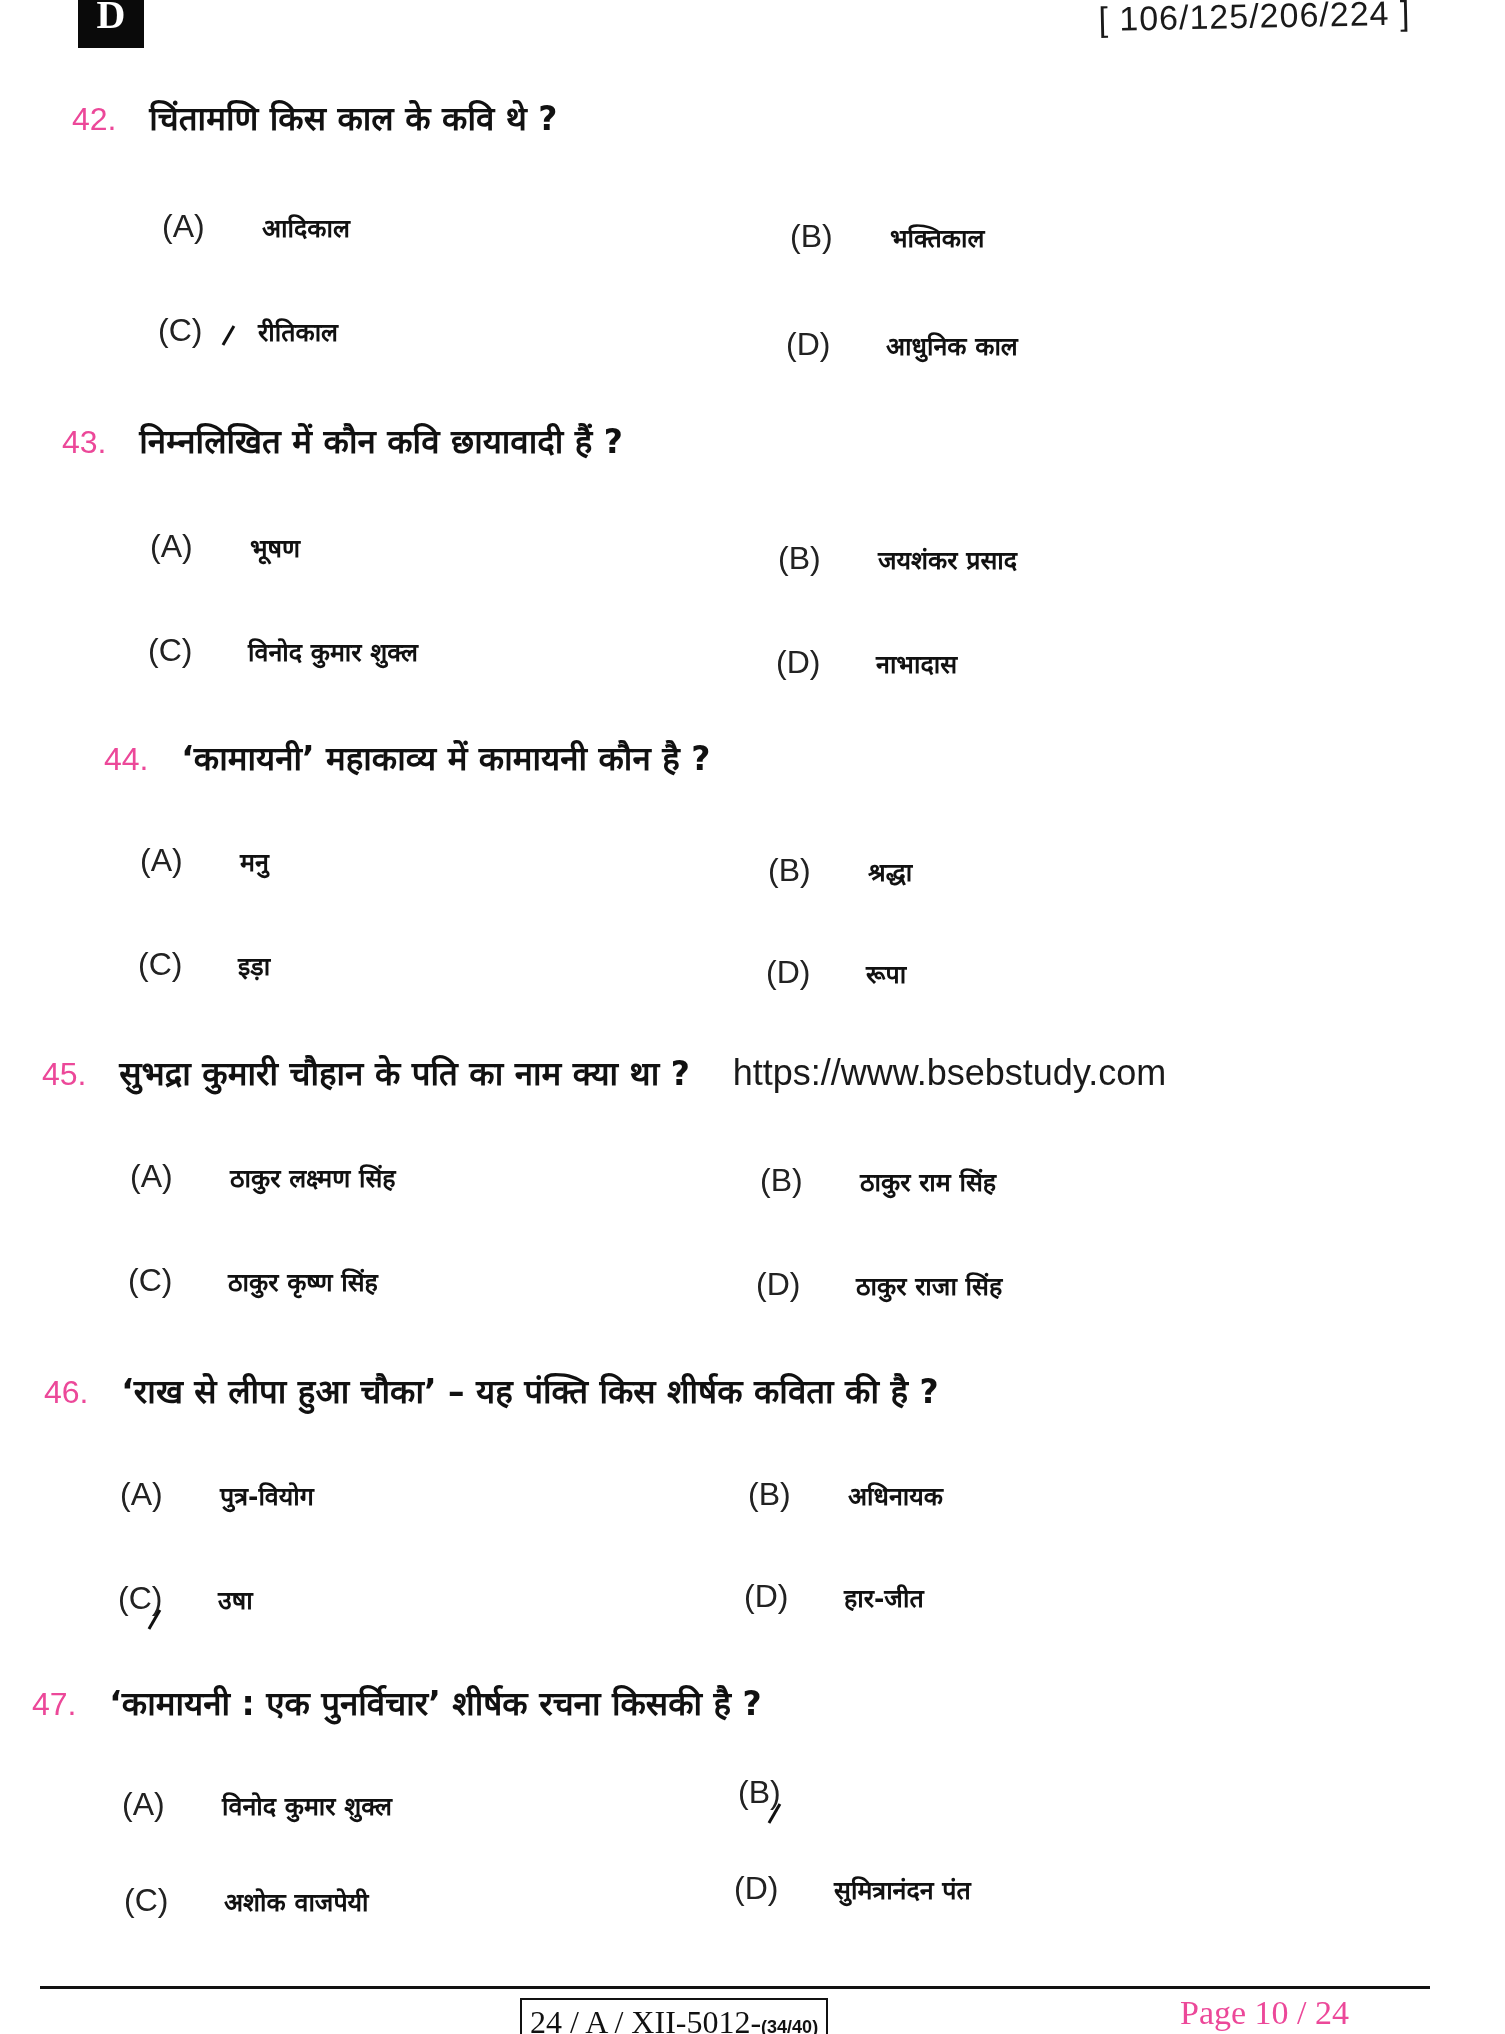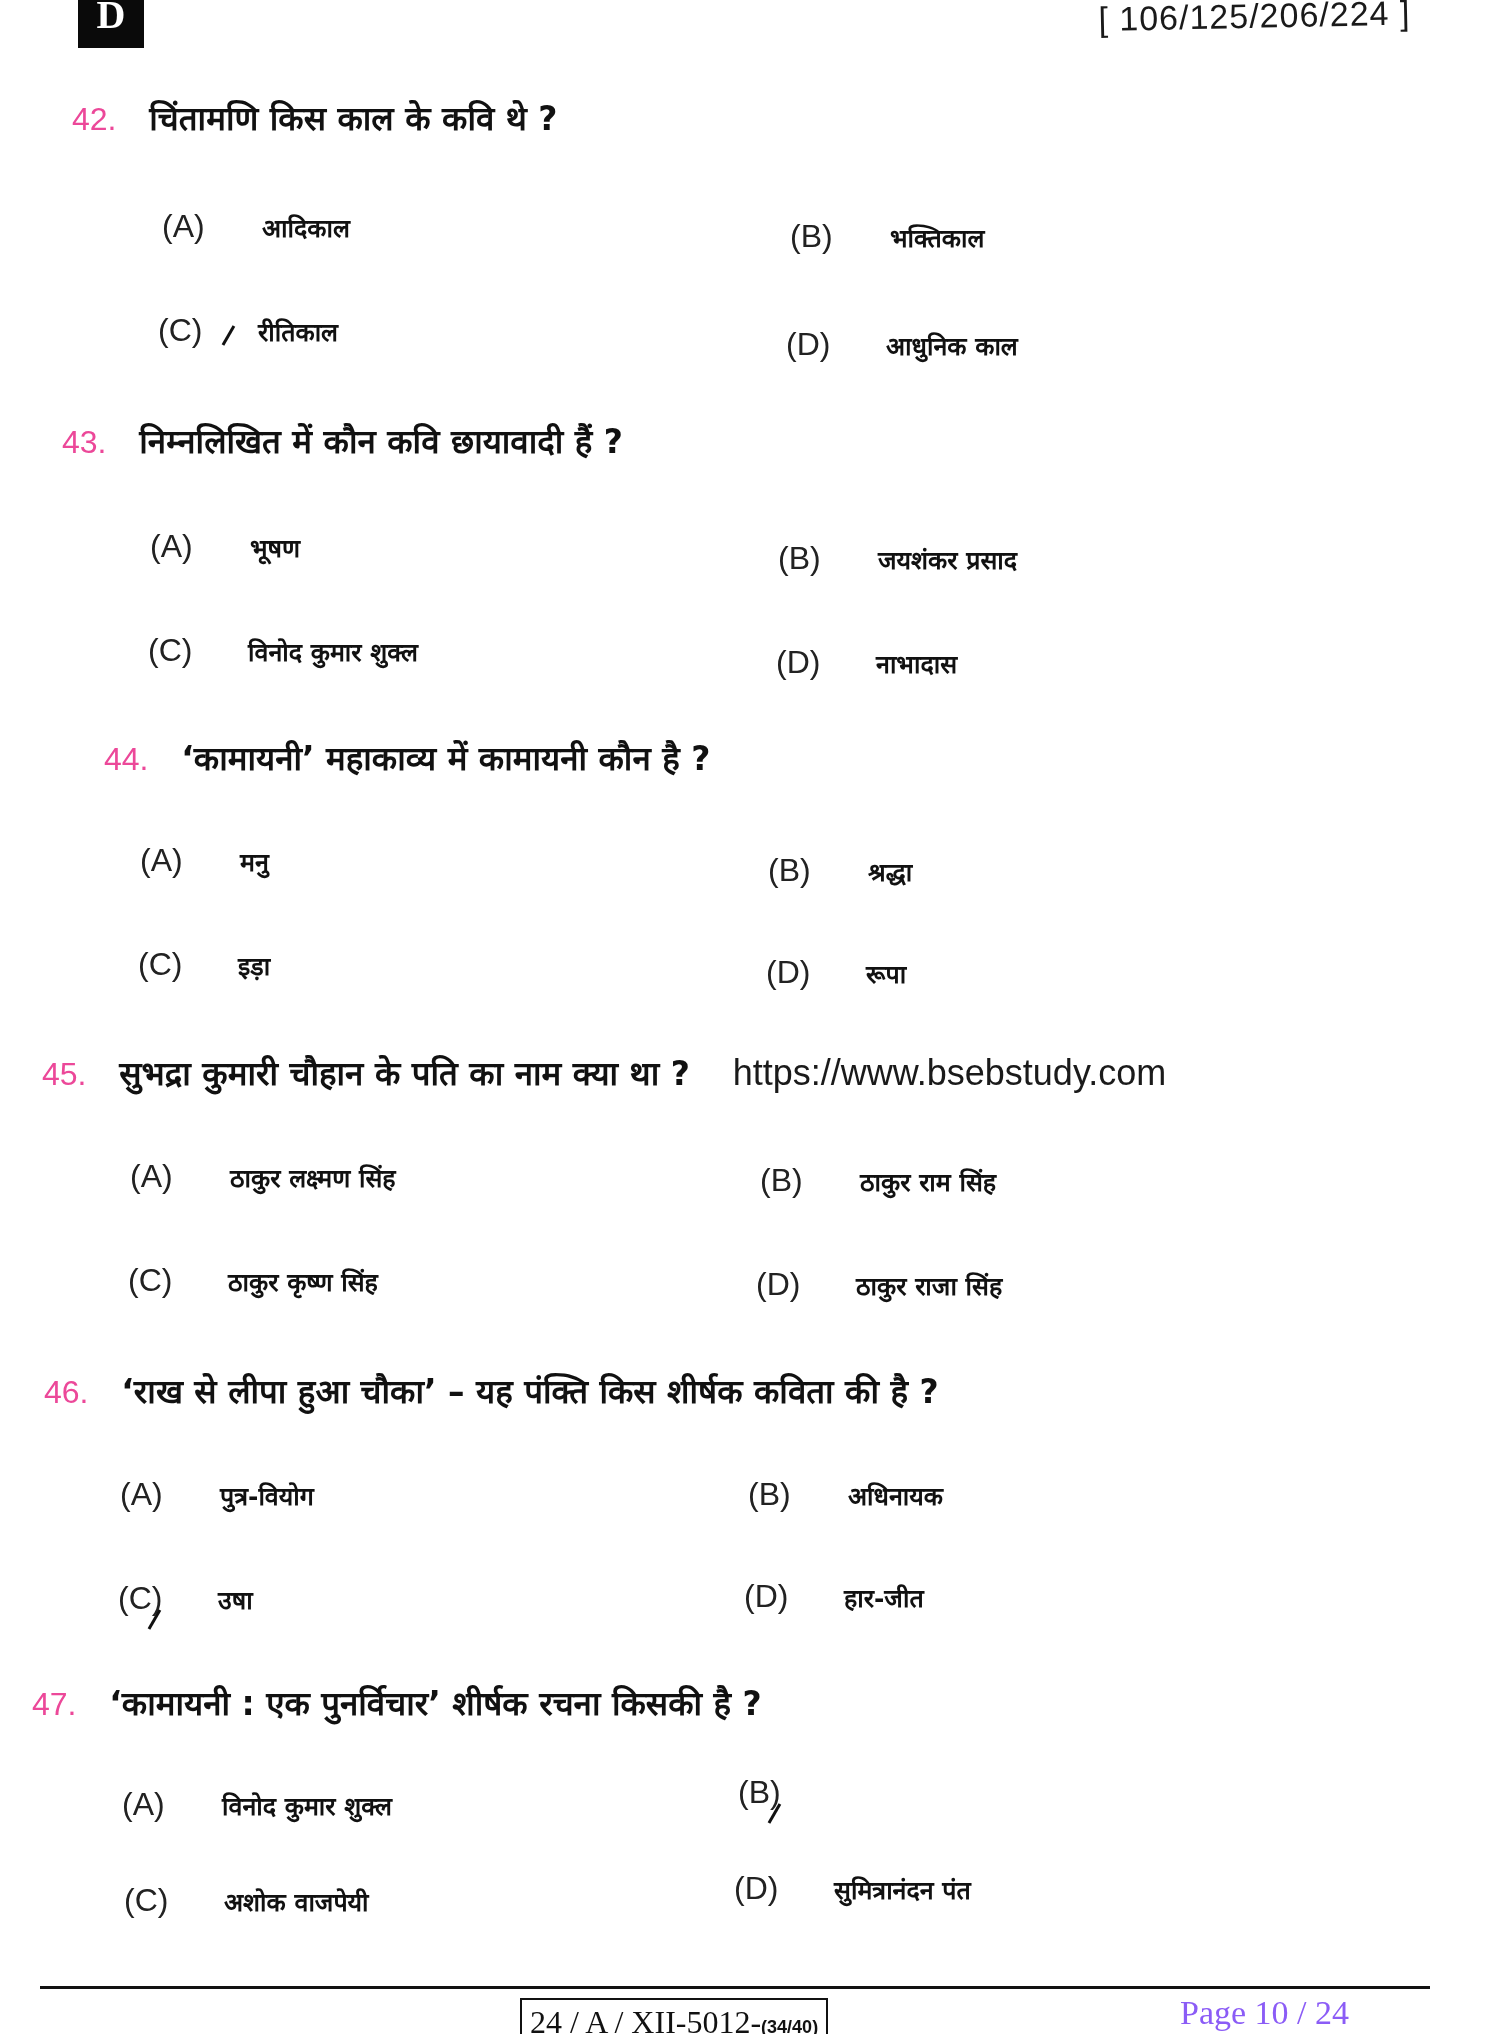--- a/index.html
+++ b/index.html
@@ -112,21 +112,21 @@
       font-size: 18px;
       font-weight: bold;
       font-family: "Liberation Sans", sans-serif;
     }
     .page-number {
       position: absolute;
       left: 1180px;
       top: 1994px;
       font-family: "Liberation Serif", serif;
       font-size: 34px;
-      color: #8b5cf6;
+      color: #ec4899;
       white-space: nowrap;
     }
     .pen-mark {
       position: absolute;
       width: 14px;
       height: 22px;
       border-left: 3px solid #111;
       transform: rotate(30deg);
     }
   </style>

